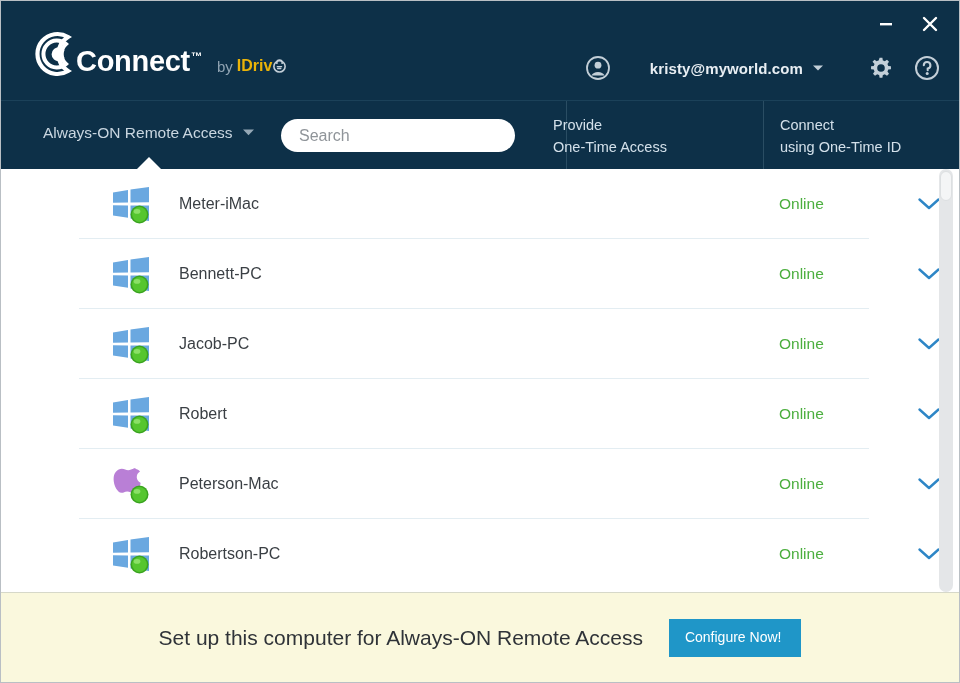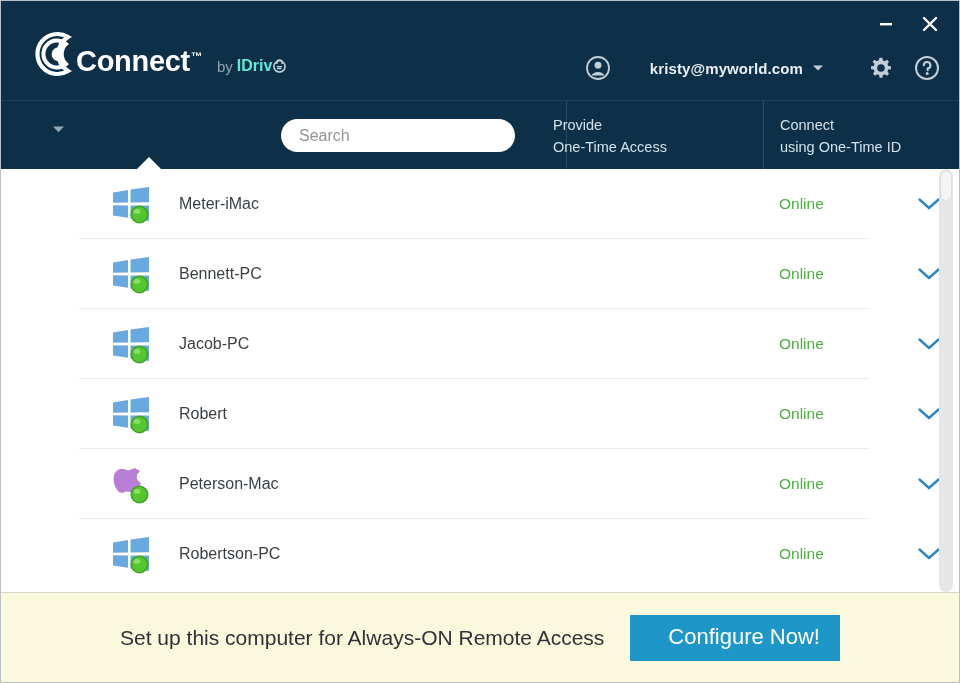--- a/index.html
+++ b/index.html
@@ -71,21 +71,21 @@
   }
   .brand-by {
     color: #8fa3b2;
     font-size: 15px;
     margin-left: 16px;
     line-height: 1;
     position: relative;
     top: -2px;
   }
   .brand-idrive {
-    color: #5eead4;
+    color: #eab308;
     font-size: 16px;
     font-weight: bold;
     margin-left: 4px;
     line-height: 1;
     position: relative;
     top: -2px;
   }
   .idrive-lock {
     width: 15px;
     height: 15px;
@@ -332,24 +332,24 @@
     box-sizing: border-box;
   }
   .banner-text {
     font-size: 21px;
     color: #2f3338;
     margin-right: 26px;
   }
   .banner-btn {
     background: #1f96c8;
     color: #ffffff;
-    font-size: 22px;
+    font-size: 14px;
     font-family: "Liberation Sans", sans-serif;
     border: 0;
-    padding: 11px 20px 13px 38px;
+    padding: 11px 20px 13px 16px;
     cursor: pointer;
     line-height: 1;
   }
 </style>
 </head>
 <body>
 
 <div class="window">
 
   <div class="titlebar">
@@ -405,20 +405,21 @@
         <circle cx="12" cy="12" r="11" fill="none" stroke="#c3cfd8" stroke-width="2"></circle>
         <path d="M8.8 9.2 a3.3 3.3 0 1 1 3.9 3.3 v1.8" fill="none" stroke="#c3cfd8" stroke-width="2.1" stroke-linecap="round"></path>
         <circle cx="12.2" cy="17.6" r="1.5" fill="#c3cfd8"></circle>
       </svg>
     </div>
   </div>
 
   <div class="toolbar">
 
     <div class="always-on">
+      <span class="always-on-label">Always-ON Remote Access</span>
       <svg class="always-on-caret" viewBox="0 0 13 9">
         <path d="M1 1.5 L6.5 7.2 L12 1.5 Z" fill="#95a8b6"></path>
       </svg>
     </div>
 
     <div class="tab-sep s1"></div>
     <div class="tab-sep s2"></div>
 
     <div class="tab t1">
       <span>Provide</span>

